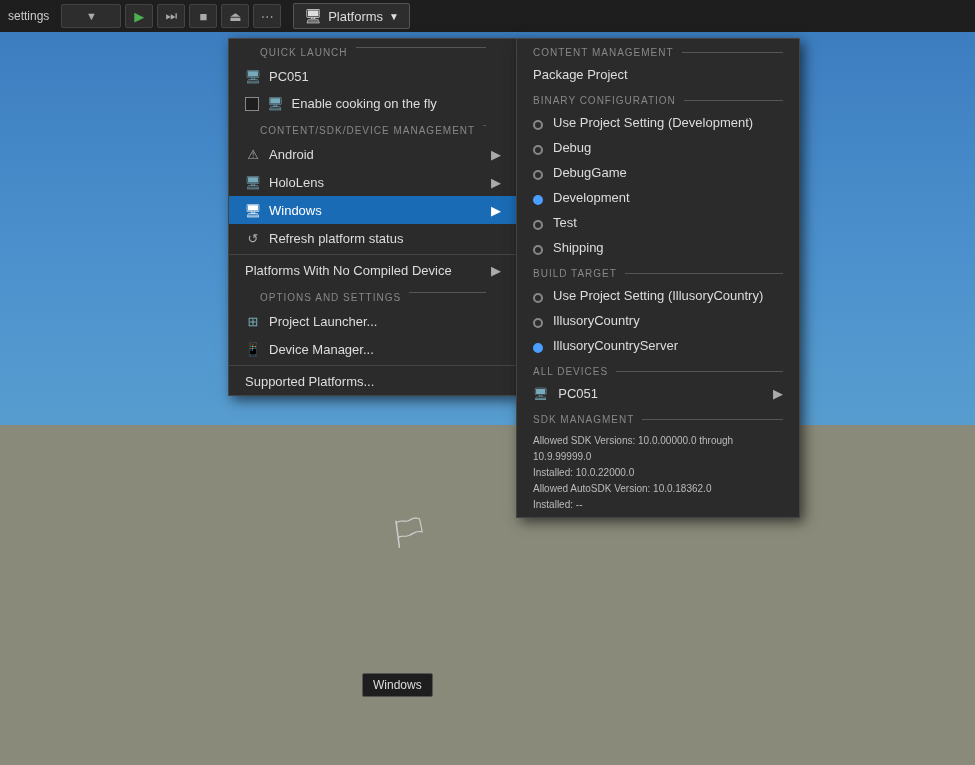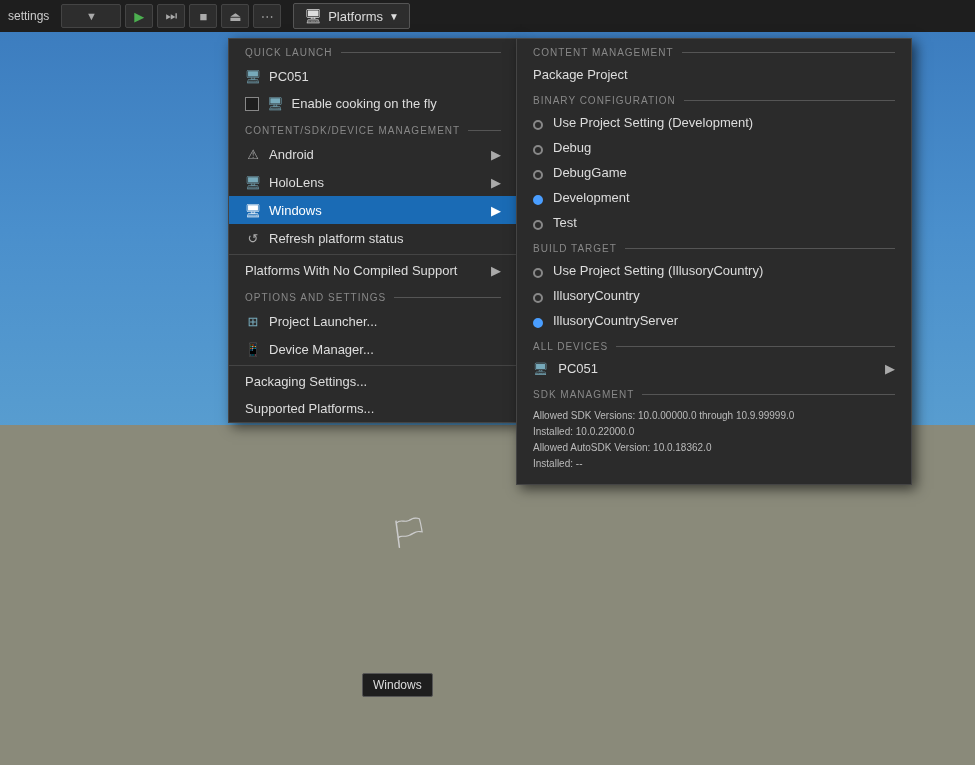--- a/index.html
+++ b/index.html
@@ -89,24 +89,23 @@
       background: #2b2b2b;
       border: 1px solid #444;
       z-index: 200;
       box-shadow: 4px 4px 12px rgba(0,0,0,0.6);
     }
 
     .section-header {
       color: #888;
       font-size: 10px;
       letter-spacing: 1px;
-      padding: 8px 16px 4px;
+      padding: 8px 31px 4px;
       text-transform: uppercase;
       display: flex;
-      align-items: center;
       gap: 8px;
     }
 
     .section-header::after {
       content: '';
       flex: 1;
       height: 1px;
       background: #555;
     }
 
@@ -162,26 +161,26 @@
       border: 1px solid #888;
       background: #1e1e1e;
       flex-shrink: 0;
     }
 
     
     .sub-menu {
       position: absolute;
       top: 38px;
       left: 516px;
-      width: 396px;
+      width: 284px;
       background: #2b2b2b;
       border: 1px solid #444;
       z-index: 200;
       box-shadow: 4px 4px 12px rgba(0,0,0,0.6);
-      padding-bottom: 8px;
+      padding-bottom: 0;
     }
 
     .sub-section-header {
       color: #888;
       font-size: 10px;
       letter-spacing: 1px;
       padding: 8px 16px 4px;
       text-transform: uppercase;
       display: flex;
       align-items: center;
@@ -350,43 +349,40 @@
   </div>
 
   <div class="menu-item">
     <span class="icon" style="color:#aaa;">↺</span>
     <span>Refresh platform status</span>
   </div>
 
   <div class="menu-separator"></div>
 
   <div class="menu-item">
-    <span>Platforms With No Compiled Support</span>
+    <span>Platforms With No Compiled Device</span>
     <span class="arrow">▶</span>
   </div>
 
   <div class="section-header">
     <span>OPTIONS AND SETTINGS</span>
   </div>
 
   <div class="menu-item">
     <span class="icon" style="color:#7ab;">⊞</span>
     <span>Project Launcher...</span>
   </div>
 
   <div class="menu-item">
     <span class="icon" style="color:#7ab;">📱</span>
     <span>Device Manager...</span>
   </div>
 
   <div class="menu-separator"></div>
 
-  <div class="menu-item">
-    <span>Packaging Settings...</span>
-  </div>
 
   <div class="menu-item">
     <span>Supported Platforms...</span>
   </div>
 </div>
 
 <div class="sub-menu">
 
   <div class="sub-section-header">
     <span>CONTENT MANAGEMENT</span>
@@ -413,20 +409,24 @@
     <div class="dot"></div>
     <span>DebugGame</span>
   </div>
   <div class="sub-item">
     <div class="dot selected"></div>
     <span>Development</span>
   </div>
   <div class="sub-item">
     <div class="dot"></div>
     <span>Test</span>
+  </div>
+  <div class="sub-item">
+    <div class="dot"></div>
+    <span>Shipping</span>
   </div>
 
   <div class="sub-section-header">
     <span>BUILD TARGET</span>
   </div>
 
   <div class="sub-item">
     <div class="dot"></div>
     <span>Use Project Setting (IllusoryCountry)</span>
   </div>

